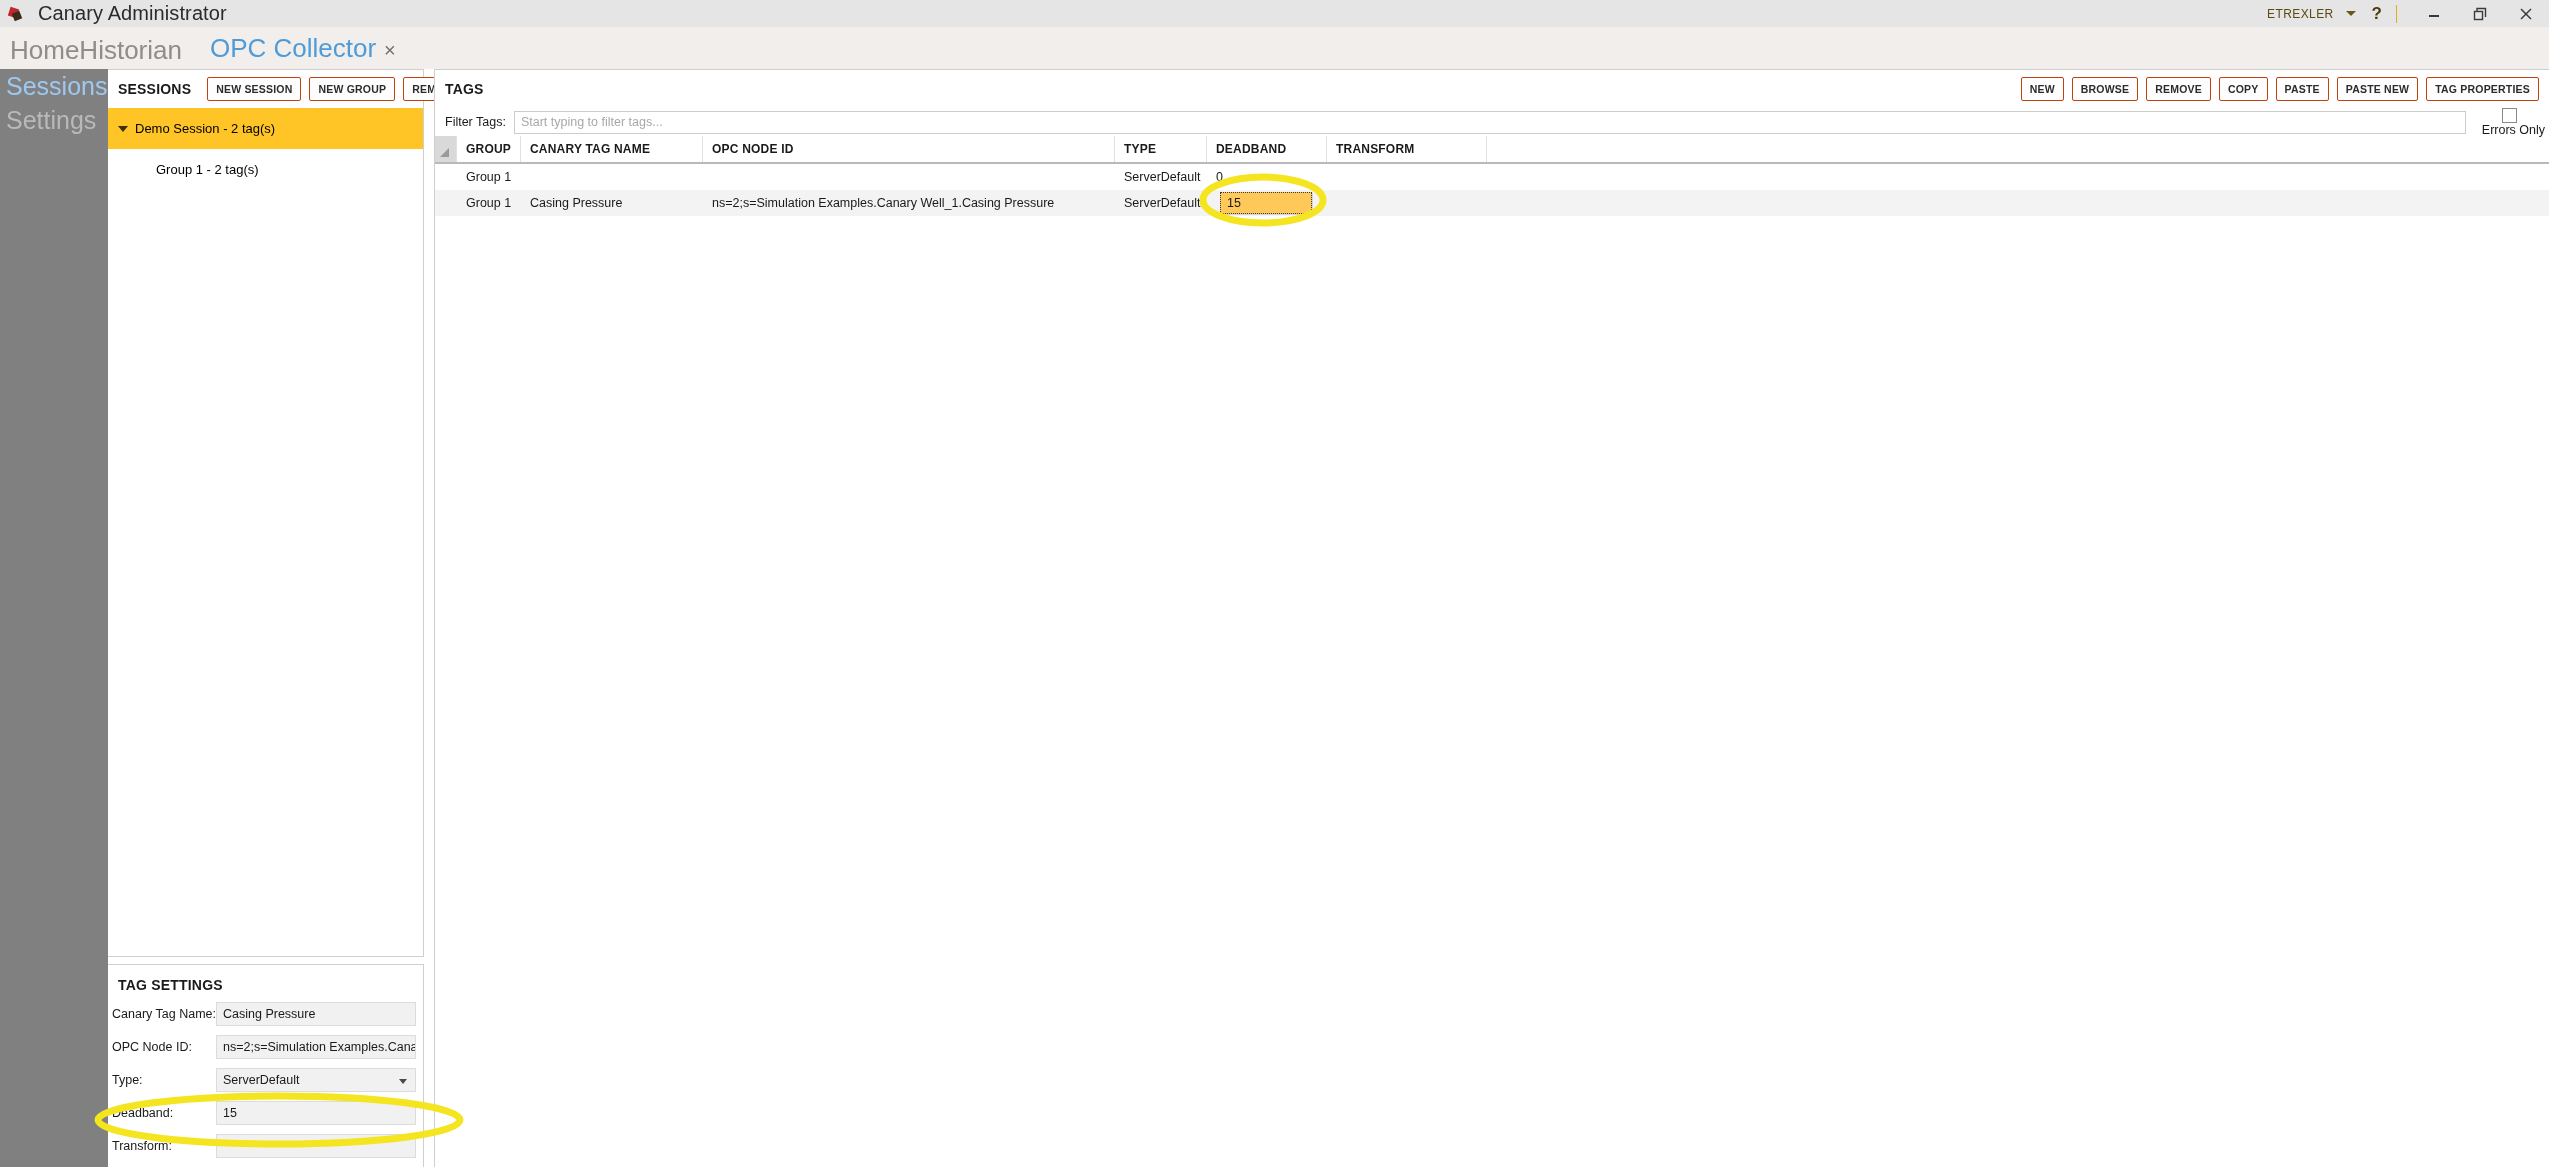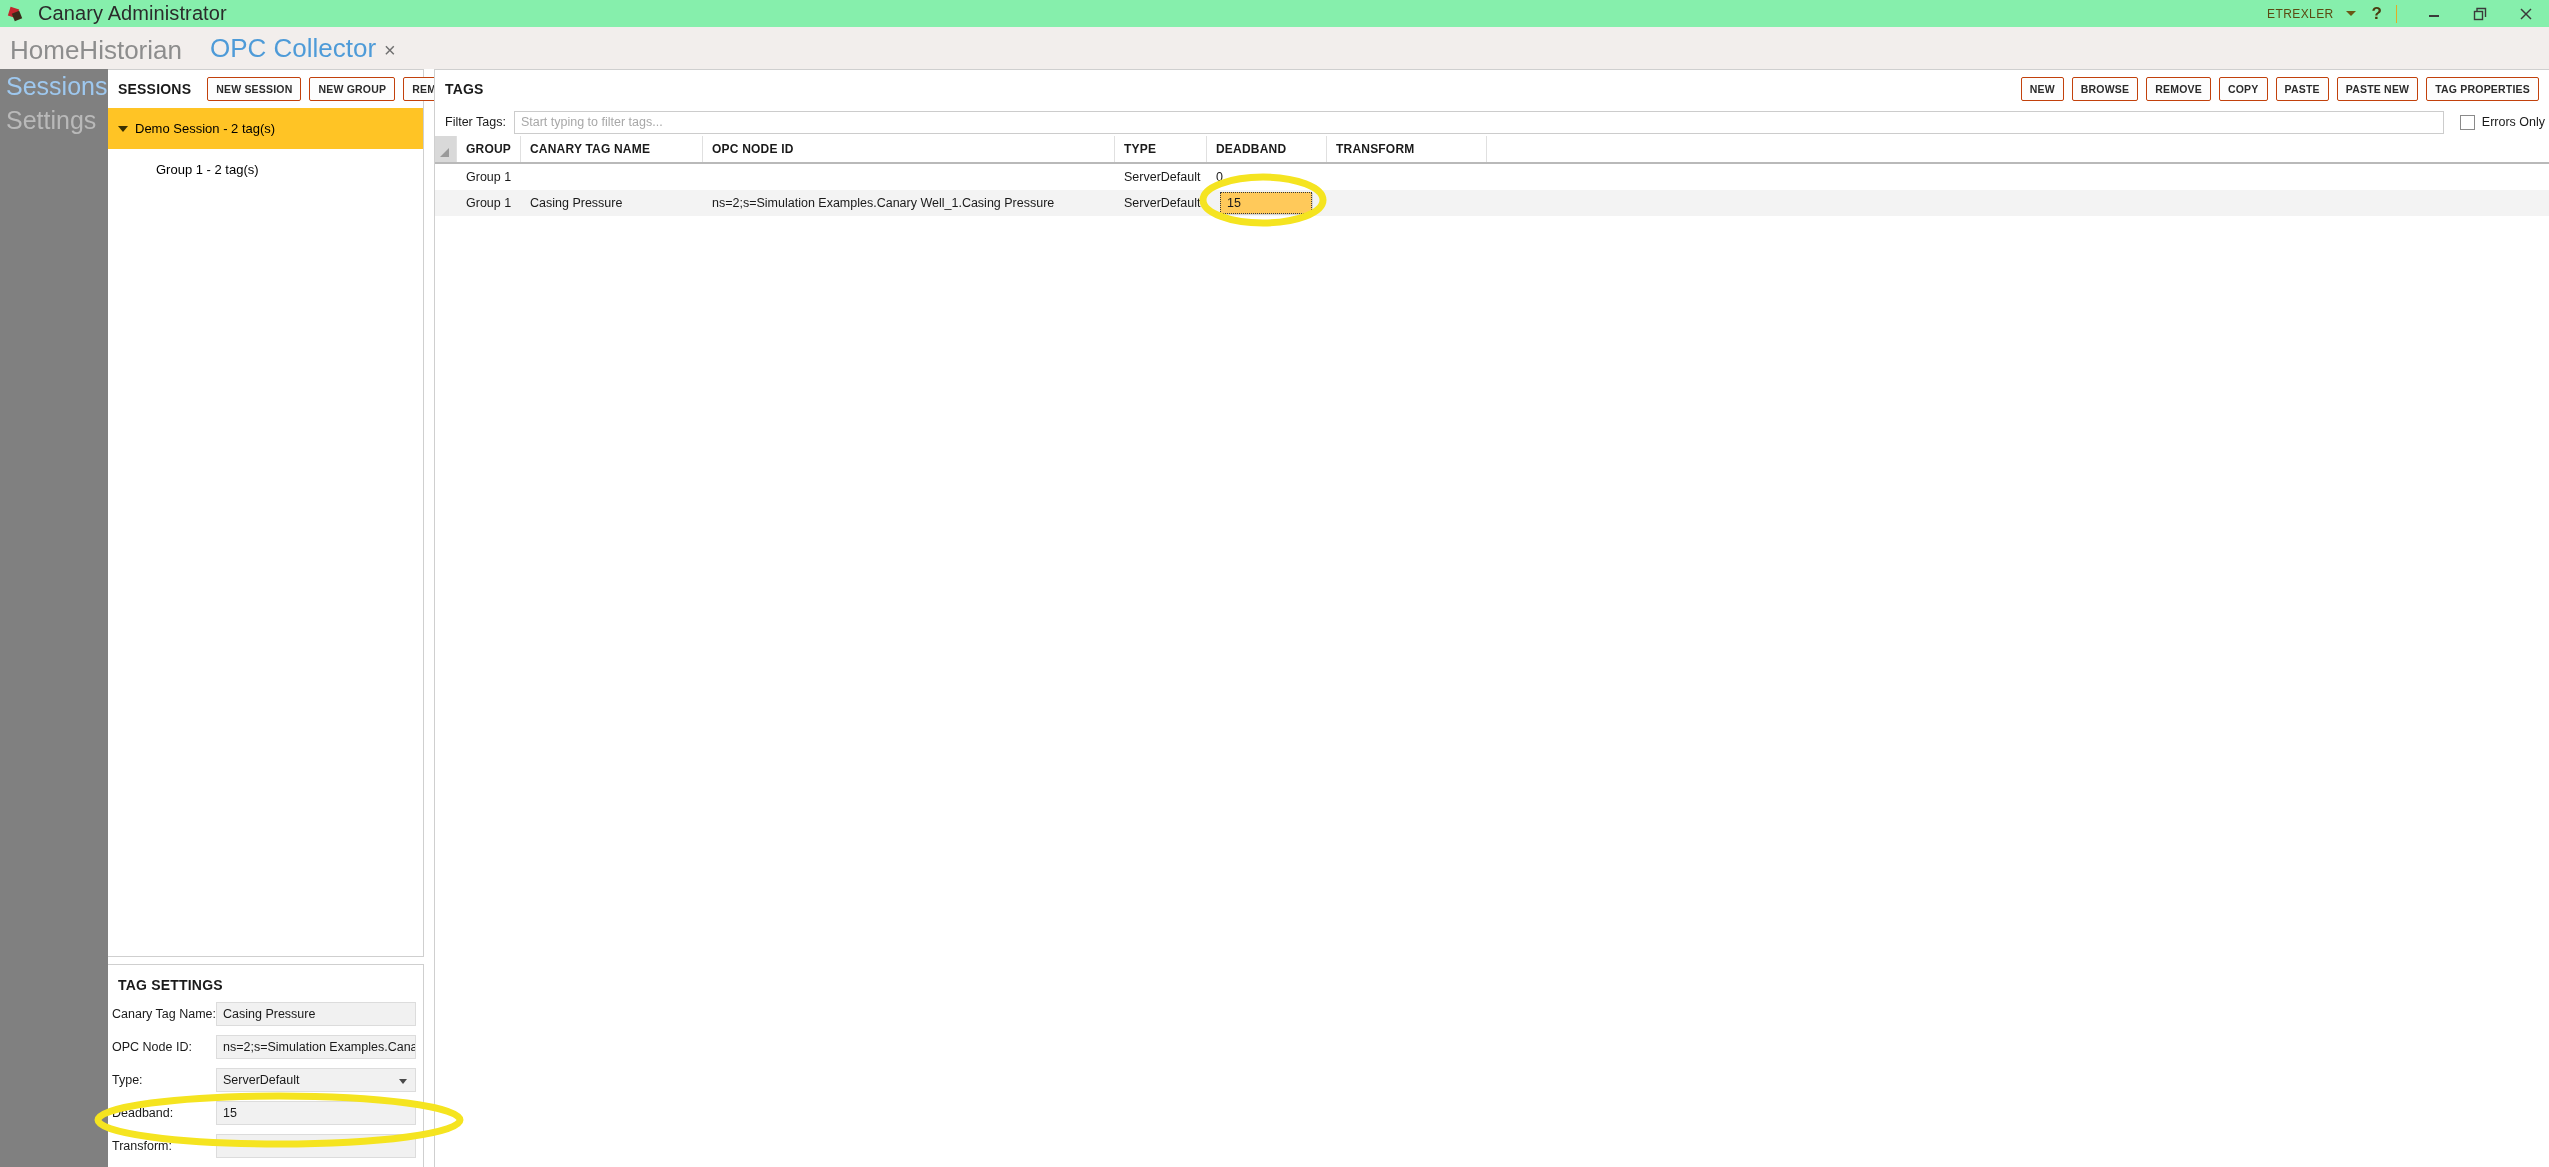--- a/index.html
+++ b/index.html
@@ -7,21 +7,21 @@
     margin: 0; padding: 0;
     width: 2549px; height: 1167px;
     overflow: hidden;
     background: #ffffff;
     font-family: "Liberation Sans", sans-serif;
   }
 
   
   #titlebar {
     position: absolute; left: 0; top: 0; width: 2549px; height: 27px;
-    background: #86efac;
+    background: #e5e5e5;
     display: flex; align-items: center;
   }
   #app-icon {
     width: 17px; height: 17px; margin-left: 7px; margin-right: 14px;
     position: relative; flex: none;
   }
   #app-icon .p1 { position:absolute; left:2px; top:3px; width:9px; height:9px; background:#c1272d; transform: rotate(18deg); }
   #app-icon .p2 { position:absolute; left:6px; top:7px; width:8px; height:8px; background:#3b2b1a; transform: rotate(-22deg); }
   #app-title {
     font-size: 20px; color: #2b2b2b; letter-spacing: .1px;
@@ -127,21 +127,21 @@
   #tags-title { font-size: 14px; font-weight: bold; color: #1a1a1a; letter-spacing: .2px; }
   #tags-toolbar { position: absolute; right: 10px; top: 7px; display: flex; }
   #filter-row { height: 28px; display: flex; align-items: center; padding-left: 10px; position: relative; }
   #filter-label { font-size: 12.5px; color: #1a1a1a; margin-right: 8px; }
   #filter-input {
     flex: 1; height: 23px; background: #ffffff; border: 1px solid #cccccc;
     font-size: 12.5px; color: #1a1a1a; padding: 0 6px; margin-right: 16px;
     font-family: "Liberation Sans", sans-serif;
   }
   #filter-input::placeholder { color: #a8a8a8; }
-  #errors-only-wrap { display: flex; align-items: center; margin-right: 4px; }
+  #errors-only-wrap { display: flex; align-items: center; margin-right: 4px; flex-direction: column; }
   #errors-only-box {
     width: 15px; height: 15px; border: 1px solid #8a8a8a; background: #fff; margin-right: 7px;
   }
   #errors-only-label { font-size: 12.5px; color: #1a1a1a; white-space: nowrap; }
 
   
   #tags-table { width: 100%; }
   #thead-row { display: flex; height: 28px; border-bottom: 2px solid #b9b9b9; }
   .th {
     font-size: 12px; font-weight: bold; color: #1a1a1a; letter-spacing: .2px;

